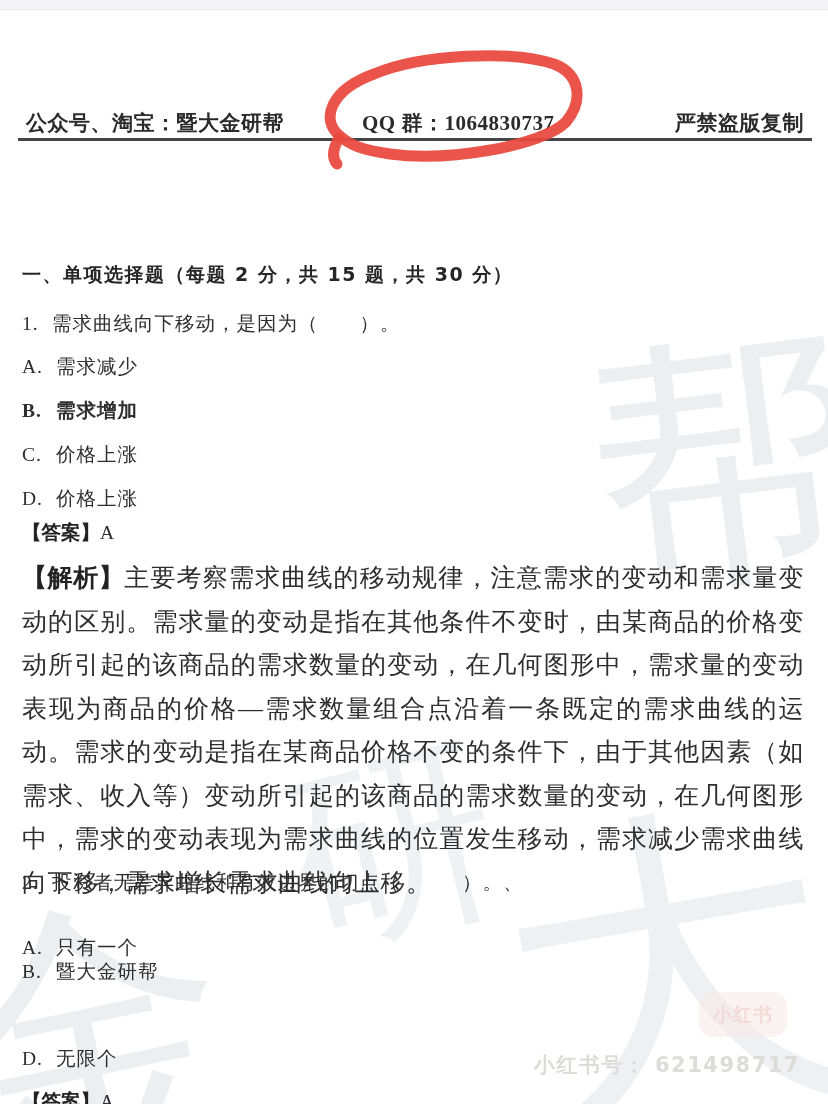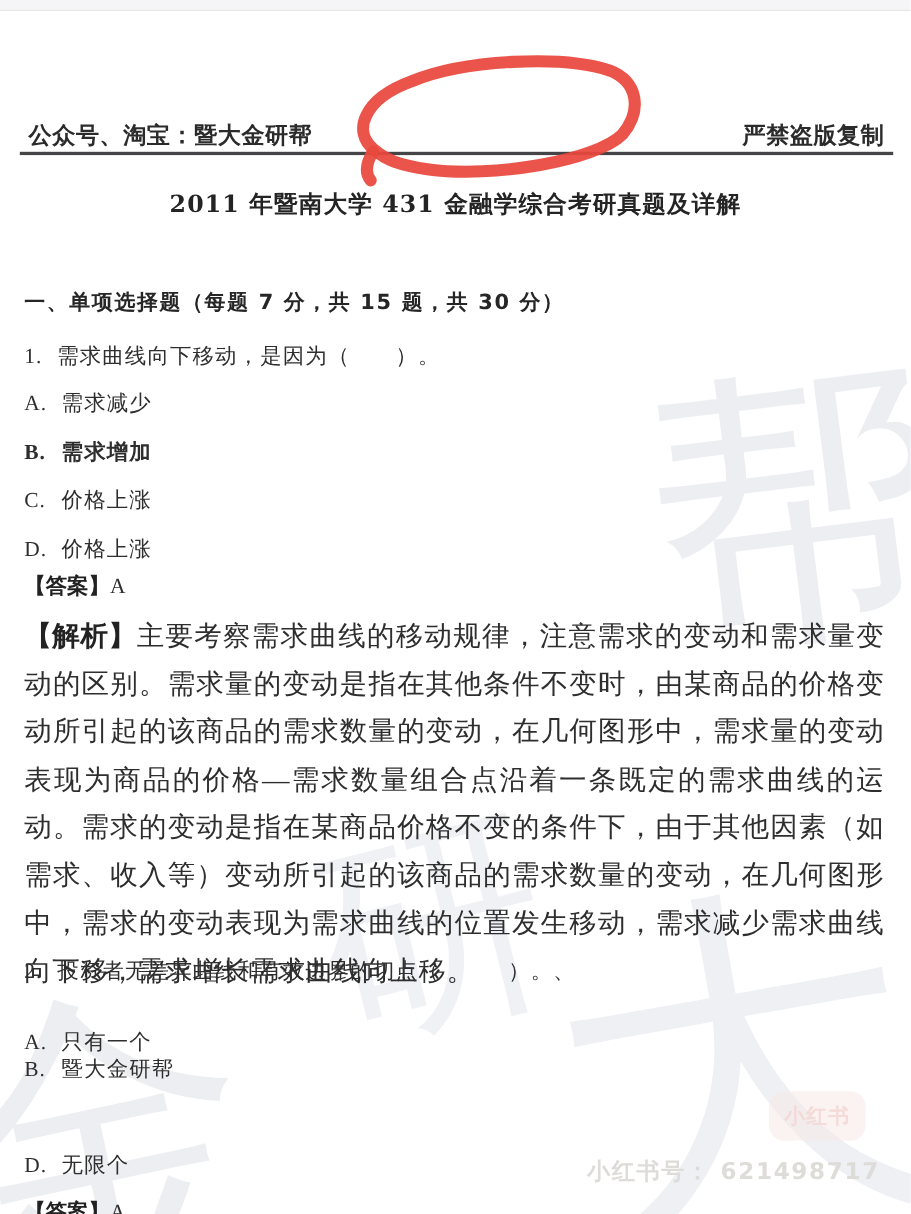--- a/index.html
+++ b/index.html
@@ -100,26 +100,26 @@
     <span class="wm wm-large">大</span>
     <span class="wm wm-bottom-left">金</span>
   </div>
 
   <div class="rule"></div>
 
   <div class="content">
 
     <div class="header">
       <span class="h-left">公众号、淘宝：暨大金研帮</span>
+      <span class="h-center">QQ 群：1064830737</span>
       <span class="h-right">严禁盗版复制</span>
     </div>
 
-    <div class="title">2011 年暨南大学 431 金融学综合考研真题及详解</div>
 
-    <div class="section-heading">一、单项选择题（每题 7 分，共 15 题，共 30 分）</div>
+    <div class="section-heading">一、单项选择题（每题 2 分，共 15 题，共 30 分）</div>
 
     <div class="row q1-stem">
       <span class="num">1.</span><span>需求曲线向下移动，是因为（　　）。</span>
     </div>
     <div class="row q1-a">
       <span class="optlabel">A.</span><span>需求减少</span>
     </div>
     <div class="row q1-b">
       <span class="optlabel">B.</span><span>需求增加</span>
     </div>

